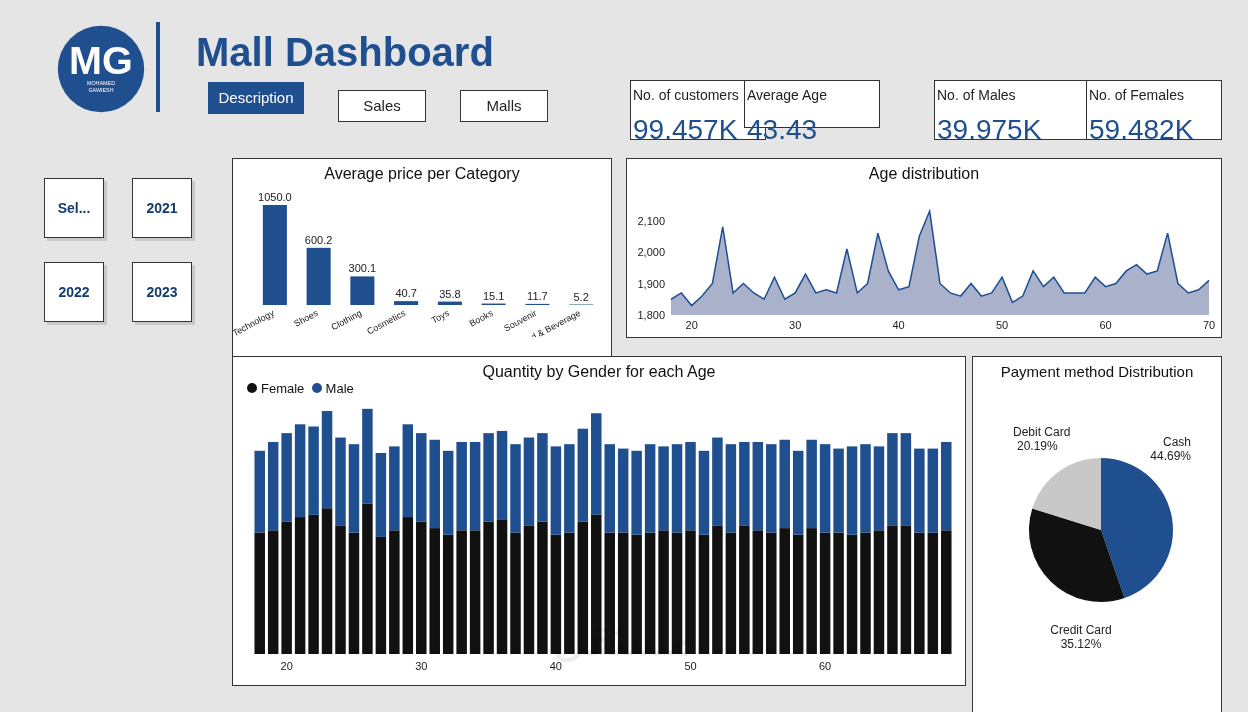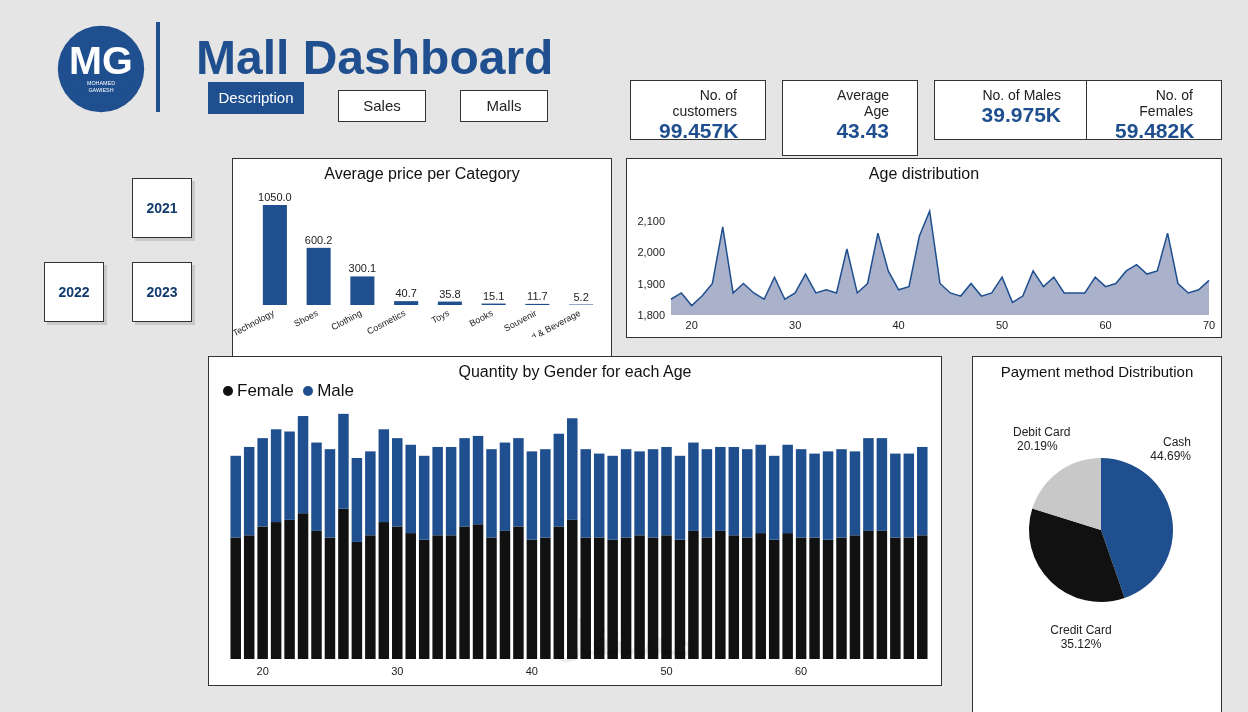--- a/index.html
+++ b/index.html
@@ -6,27 +6,27 @@
     --brand:#1f4f8f;
     --brand2:#123b6e;
     --card-bg:#ffffff;
     --border:#333;
     --area:#8c97b9;
   }
   *{box-sizing:border-box}
   html,body{margin:0;padding:0;background:#fff;font-family:"Segoe UI",Arial,sans-serif;color:#111}
   .page{width:1248px;height:712px;position:relative;background:#e5e5e5;overflow:hidden}
   .card{position:absolute;background:var(--card-bg);border:1px solid var(--border)}
-  .kpi{padding:6px 28px;text-align:right}
+  .kpi{padding:6px 2px;text-align:left}
   .kpi .lbl{font-size:14px;color:#222}
-  .kpi .val{font-size:21px;color:var(--brand);font-weight:700;line-height:1.1;margin-top:0}
+  .kpi .val{font-size:28px;color:var(--brand);font-weight:400;line-height:1.1;margin-top:12px}
   .tab{position:absolute;height:32px;border:1px solid var(--border);background:#fff;text-align:center;line-height:30px;font-size:15px;color:#222;cursor:pointer}
   .tab.active{background:var(--brand);color:#fff;border-color:var(--brand)}
   .year{position:absolute;width:60px;height:60px;border:1px solid var(--border);box-shadow:3px 3px 0 rgba(0,0,0,.12);background:#fff;color:var(--brand2);display:flex;align-items:center;justify-content:center;font-weight:700;font-size:14px;cursor:pointer}
-  .title{position:absolute;color:var(--brand);font-weight:700;font-size:48px;left:196px;top:30px}
+  .title{position:absolute;color:var(--brand);font-weight:700;font-size:40px;left:196px;top:30px}
   .logo{position:absolute;left:56px;top:24px;width:90px;height:90px}
   .rule{position:absolute;left:156px;top:22px;width:4px;height:90px;background:var(--brand)}
   .chart-title{font-size:16px;text-align:center;padding-top:6px}
   .legend-dot{display:inline-block;width:10px;height:10px;border-radius:50%;margin-right:4px}
   .watermark{position:absolute;left:50%;top:610px;transform:translateX(-50%);font-size:48px;font-weight:400;color:rgba(0,0,0,.07);letter-spacing:4px;pointer-events:none}
 </style>
 </head>
 <body>
 <div class="page">
 
@@ -41,33 +41,34 @@
 <div class="title">Mall Dashboard</div>
 
 <div class="tab active" style="left:208px;top:82px;width:96px">Description</div>
 <div class="tab" style="left:338px;top:90px;width:88px">Sales</div>
 <div class="tab" style="left:460px;top:90px;width:88px">Malls</div>
 
 <div class="card kpi" style="left:630px; top:80px; width:136px; height:60px">
   <div class="lbl">No. of customers</div>
   <div class="val">99.457K</div>
 </div>
-<div class="card kpi" style="left:782px; top:80px; width:136px; height:76px">
+<div class="card kpi" style="left:744px; top:80px; width:136px; height:48px">
   <div class="lbl">Average Age</div>
   <div class="val">43.43</div>
 </div>
 <div class="card kpi" style="left:934px; top:80px; width:156px; height:60px">
   <div class="lbl">No. of Males</div>
   <div class="val">39.975K</div>
 </div>
 <div class="card kpi" style="left:1086px;top:80px; width:136px; height:60px">
   <div class="lbl">No. of Females</div>
   <div class="val">59.482K</div>
 </div>
 
+<div class="year" style="left:44px; top:178px">Sel...</div>
 <div class="year" style="left:132px;top:178px">2021</div>
 <div class="year" style="left:44px; top:262px">2022</div>
 <div class="year" style="left:132px;top:262px">2023</div>
 
 <div id="card-avg-price" class="card" style="left:232px;top:158px;width:380px;height:224px;overflow:visible">
   <div class="chart-title">Average price per Category</div>
 <svg width="380" height="154">
         <rect x="29.84375" y="22" width="24.062500000000004" height="100" fill="var(--brand)"></rect>
         <text x="41.875" y="18" text-anchor="middle" font-size="11" fill="#222">1050.0</text>
         <text x="41.875" y="132" font-size="9" fill="#222" text-anchor="end" transform="rotate(-28 41.875 132)">Technology</text>
@@ -105,23 +106,23 @@
         <text x="168.15384615384616" y="146" text-anchor="middle" font-size="11" fill="#222">30</text>
         <text x="271.61538461538464" y="146" text-anchor="middle" font-size="11" fill="#222">40</text>
         <text x="375.0769230769231" y="146" text-anchor="middle" font-size="11" fill="#222">50</text>
         <text x="478.53846153846155" y="146" text-anchor="middle" font-size="11" fill="#222">60</text>
         <text x="582" y="146" text-anchor="middle" font-size="11" fill="#222">70</text>
         <path d="M44,116.25 L54.34615384615385,109.95 L64.6923076923077,122.55 L75.03846153846155,113.1 L85.38461538461539,100.5 L95.73076923076923,43.80000000000001 L106.07692307692308,109.95 L116.42307692307692,100.5 L126.76923076923077,109.95 L137.1153846153846,116.25 L147.46153846153845,94.2 L157.80769230769232,116.25 L168.15384615384616,109.95 L178.5,91.05 L188.84615384615384,109.95 L199.19230769230768,106.8 L209.53846153846155,109.95 L219.8846153846154,65.85 L230.23076923076923,109.95 L240.57692307692307,100.5 L250.92307692307693,50.099999999999994 L261.2692307692308,87.9 L271.61538461538464,106.8 L281.96153846153845,103.65 L292.3076923076923,53.25 L302.6538461538462,28.05000000000001 L313,100.5 L323.34615384615387,109.95 L333.6923076923077,113.1 L344.03846153846155,100.5 L354.38461538461536,113.1 L364.7307692307692,109.95 L375.0769230769231,94.2 L385.4230769230769,119.4 L395.7692307692308,113.1 L406.11538461538464,87.9 L416.46153846153845,103.65 L426.8076923076923,94.2 L437.15384615384613,109.95 L447.5,109.95 L457.84615384615387,109.95 L468.1923076923077,94.2 L478.53846153846155,103.65 L488.88461538461536,100.5 L499.2307692307692,87.9 L509.5769230769231,81.6 L519.9230769230769,91.05 L530.2692307692307,87.9 L540.6153846153846,50.099999999999994 L550.9615384615385,100.5 L561.3076923076924,109.95 L571.6538461538461,106.8 L582,97.35 L582,132 L44,132 Z" fill="var(--area)" fill-opacity="0.75"></path>
         <path d="M44,116.25 L54.34615384615385,109.95 L64.6923076923077,122.55 L75.03846153846155,113.1 L85.38461538461539,100.5 L95.73076923076923,43.80000000000001 L106.07692307692308,109.95 L116.42307692307692,100.5 L126.76923076923077,109.95 L137.1153846153846,116.25 L147.46153846153845,94.2 L157.80769230769232,116.25 L168.15384615384616,109.95 L178.5,91.05 L188.84615384615384,109.95 L199.19230769230768,106.8 L209.53846153846155,109.95 L219.8846153846154,65.85 L230.23076923076923,109.95 L240.57692307692307,100.5 L250.92307692307693,50.099999999999994 L261.2692307692308,87.9 L271.61538461538464,106.8 L281.96153846153845,103.65 L292.3076923076923,53.25 L302.6538461538462,28.05000000000001 L313,100.5 L323.34615384615387,109.95 L333.6923076923077,113.1 L344.03846153846155,100.5 L354.38461538461536,113.1 L364.7307692307692,109.95 L375.0769230769231,94.2 L385.4230769230769,119.4 L395.7692307692308,113.1 L406.11538461538464,87.9 L416.46153846153845,103.65 L426.8076923076923,94.2 L437.15384615384613,109.95 L447.5,109.95 L457.84615384615387,109.95 L468.1923076923077,94.2 L478.53846153846155,103.65 L488.88461538461536,100.5 L499.2307692307692,87.9 L509.5769230769231,81.6 L519.9230769230769,91.05 L530.2692307692307,87.9 L540.6153846153846,50.099999999999994 L550.9615384615385,100.5 L561.3076923076924,109.95 L571.6538461538461,106.8 L582,97.35" fill="none" stroke="var(--brand)" stroke-width="1.5"></path>
       </svg></div>
 
 
-<div id="card-qty-age" class="card" style="left:208px;top:356px;width:734px;height:330px">
+<div id="card-qty-age" class="card" style="left:232px;top:356px;width:734px;height:330px">
   <div class="chart-title">Quantity by Gender for each Age</div>
-  <div style="padding-left:14px;font-size:17px">
+  <div style="padding-left:14px;font-size:13px">
     <span class="legend-dot" style="background:#111"></span><span>Female</span>
     &nbsp;<span class="legend-dot" style="background:#1f4f8f"></span><span>Male</span>
   </div>
 <svg width="734" height="282">
         <rect x="21.48076923076923" y="136.52173913043478" width="10.5" height="121.47826086956522" fill="#111"></rect>
         <rect x="21.48076923076923" y="54.80000000000001" width="10.5" height="81.72173913043477" fill="#1f4f8f"></rect>
         <rect x="34.94230769230769" y="134.31304347826085" width="10.5" height="123.68695652173913" fill="#111"></rect>
         <rect x="34.94230769230769" y="45.965217391304336" width="10.5" height="88.34782608695652" fill="#1f4f8f"></rect>
         <rect x="48.40384615384615" y="125.47826086956522" width="10.5" height="132.52173913043478" fill="#111"></rect>
         <rect x="48.40384615384615" y="37.1304347826087" width="10.5" height="88.34782608695652" fill="#1f4f8f"></rect>

